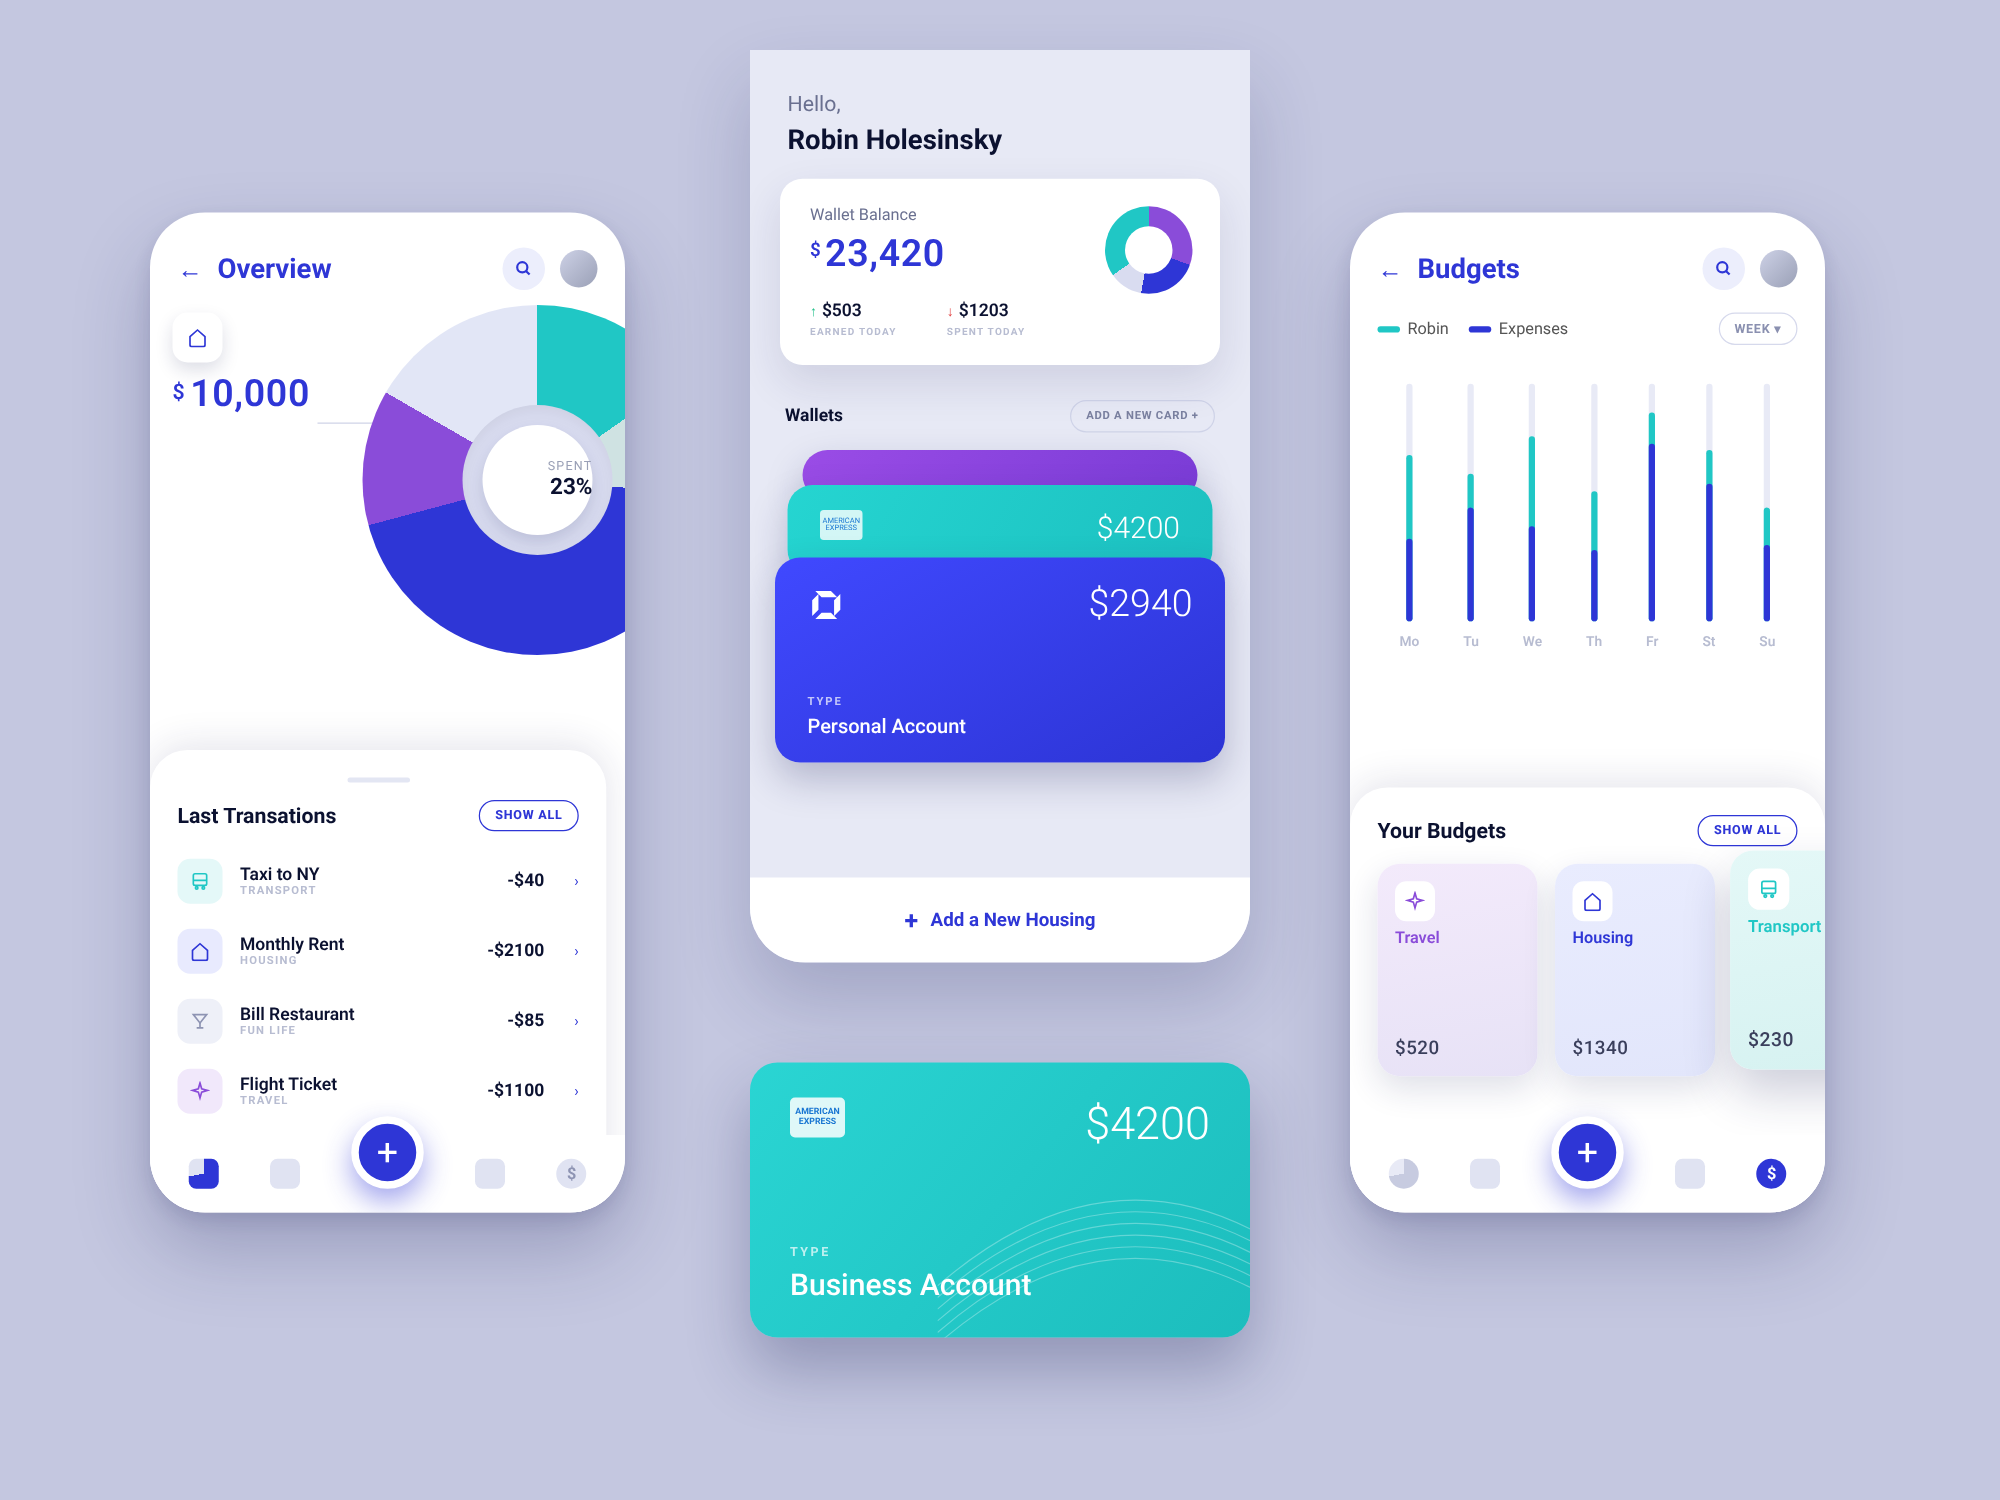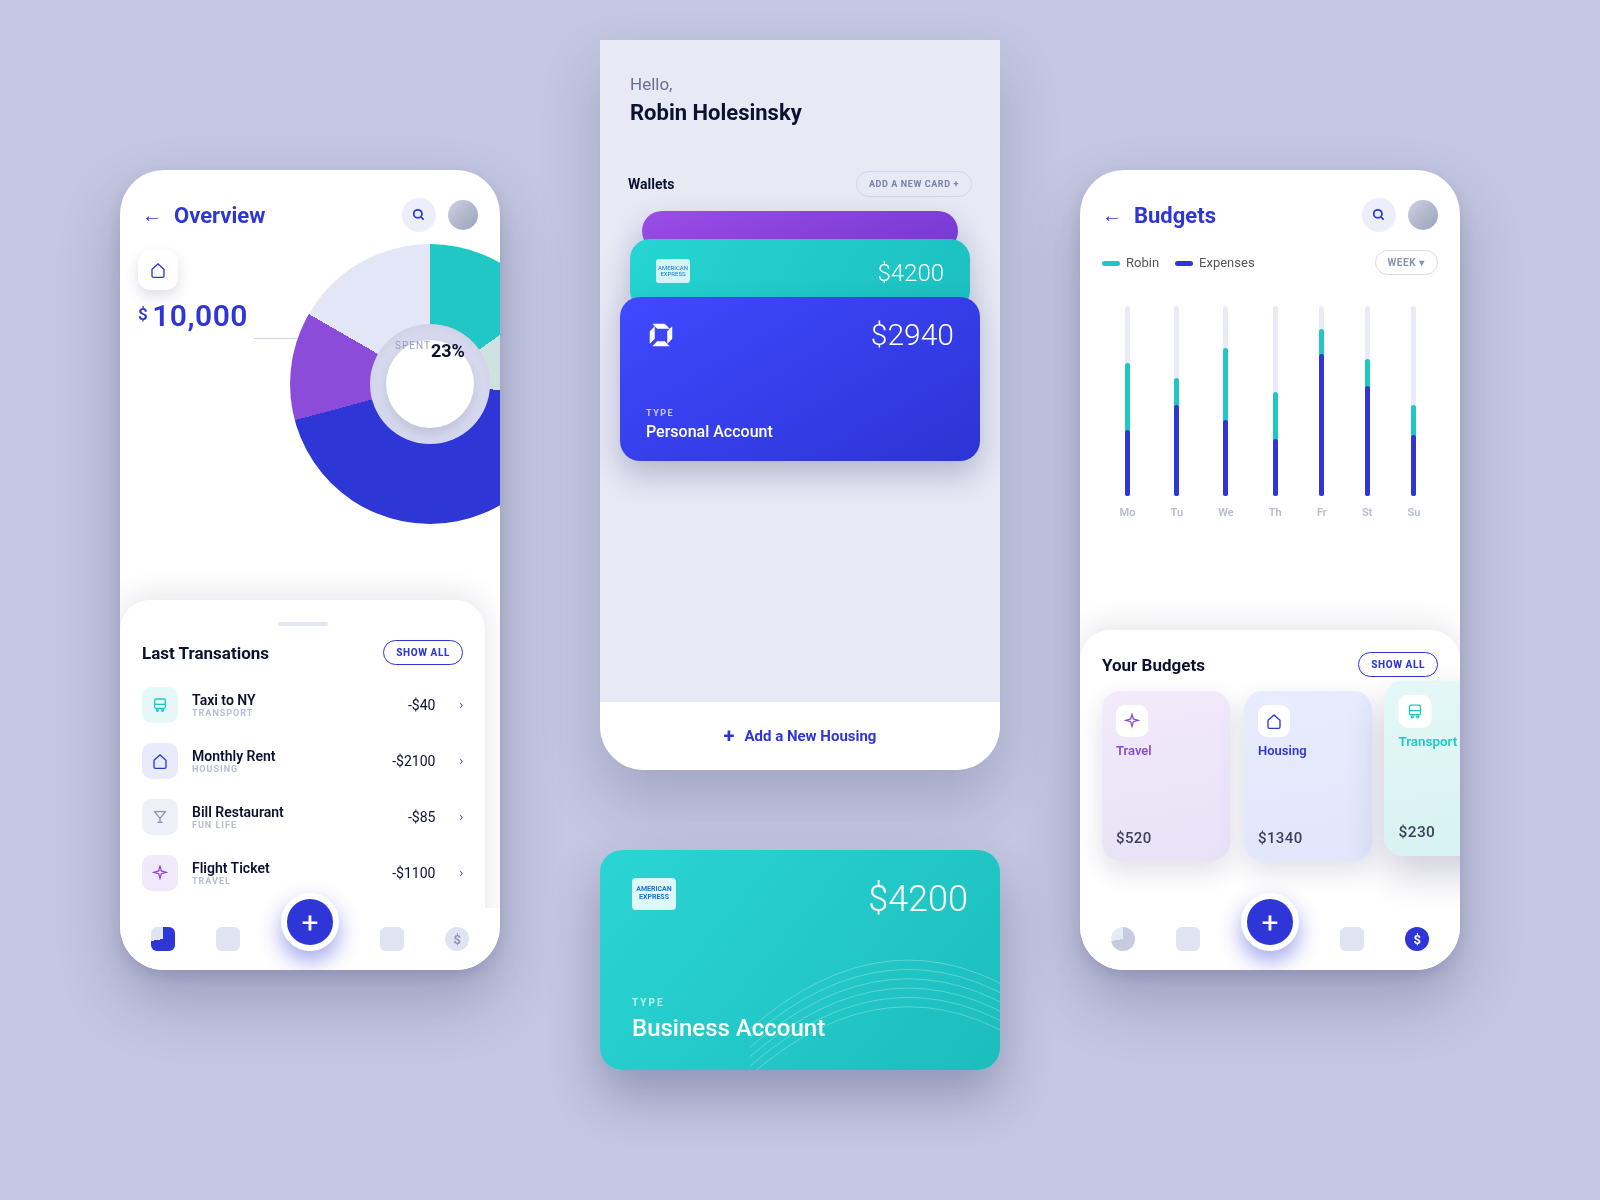--- a/index.html
+++ b/index.html
@@ -31,33 +31,33 @@
   #overview .period .more::after{content:" ▾";font-size:10px}
   #overview .chartwrap{position:relative;height:240px;margin:8px 18px 0;}
   #overview .home-badge{width:40px;height:40px;border-radius:12px;background:#fff;box-shadow:0 6px 14px rgba(30,35,90,.15);display:flex;align-items:center;justify-content:center;color:var(--blue);font-size:16px;margin-bottom:8px}
   #overview .big{color:var(--blue);font-weight:600;font-size:30px;letter-spacing:.5px}
   #overview .big .cur{font-size:17px;margin-right:4px;position:relative;top:-6px}
   #overview .leader{position:absolute;top:88px;left:116px;width:110px;border-top:1px solid #cfd3e8}
   #overview .donut{position:absolute;right:-88px;top:-6px;width:280px;height:280px;border-radius:50%;
     background:conic-gradient(var(--teal) 0 55deg,#cfe2e2 55deg 95deg,var(--blue) 95deg 255deg,var(--purple) 255deg 300deg,#e2e6f6 300deg 360deg);
     display:flex;align-items:center;justify-content:center;}
   #overview .donut .hole{width:120px;height:120px;border-radius:50%;background:#d9dcf0;display:flex;align-items:center;justify-content:center;box-shadow:inset 0 4px 12px rgba(0,0,0,.06)}
-  #overview .donut .hole .inner{width:88px;height:88px;border-radius:50%;background:#fff;box-shadow:0 6px 14px rgba(30,35,90,.15);display:flex;flex-direction:row;align-items:flex-start;justify-content:center;font-size:10px;color:var(--muted);letter-spacing:1px}
+  #overview .donut .hole .inner{width:88px;height:88px;border-radius:50%;background:#fff;box-shadow:0 6px 14px rgba(30,35,90,.15);display:flex;flex-direction:column;align-items:flex-end;justify-content:center;font-size:10px;color:var(--muted);letter-spacing:1px}
   #overview .donut .hole .inner b{font-size:18px;color:var(--ink);letter-spacing:0}
   #overview .sheet{position:absolute;left:0;right:15px;bottom:0;height:370px;background:#fff;border-radius:30px 30px 0 0;box-shadow:0 -4px 30px rgba(30,35,90,.12);padding:22px 22px 70px;}
   .sheet .handle{width:50px;height:4px;background:#e3e6f3;border-radius:3px;margin:0 auto 14px}
   .sheet-head{display:flex;align-items:center;justify-content:space-between;margin-bottom:12px}
   .sheet-head h3{margin:0;font-size:17px;color:var(--ink);font-weight:700}
   .pill{border:1.5px solid var(--blue);color:var(--blue);font-size:10px;font-weight:800;letter-spacing:.6px;padding:6px 12px;border-radius:16px;background:#fff}
   .txn{display:flex;align-items:center;gap:14px;padding:10px 0}
   .txn .ic{width:36px;height:36px;border-radius:10px;display:flex;align-items:center;justify-content:center;font-size:15px}
   .txn .meta{flex:1;display:flex;flex-direction:column}
   .txn .meta .t{font-size:14px;color:var(--ink);font-weight:600}
   .txn .meta .c{font-size:9px;color:var(--muted2);font-weight:700;letter-spacing:1px}
-  .txn .amt{font-size:14px;color:var(--ink);font-weight:400;margin-right:10px}
+  .txn .amt{font-size:14px;color:var(--ink);font-weight:700;margin-right:10px}
   .txn .chev{color:var(--blue);font-size:12px}
   .ic-teal{background:#e4f8f8;color:var(--teal)}
   .ic-blue{background:#e8eafe;color:var(--blue)}
   .ic-gray{background:#eef0f8;color:#8e94b3}
   .ic-purple{background:#f1e8fb;color:var(--purple)}
   .ic-orange{background:#fef2e6;color:#d98b1c}
   .navbar{position:absolute;left:0;right:0;bottom:0;height:62px;background:#fff;display:flex;align-items:center;justify-content:space-around;padding:0 10px}
   .navbar .nb{width:24px;height:24px;border-radius:6px;background:#e0e3f2}
   .navbar .nb.pie{background:conic-gradient(var(--blue) 0 260deg,#e0e3f2 0)}
   .navbar .nb.dollar{border-radius:50%;background:#e0e3f2;display:flex;align-items:center;justify-content:center;color:#8e94b3;font-weight:700;font-size:13px}
@@ -252,20 +252,35 @@
     <div class="fab">+</div>
     <div class="nb"></div>
     <div class="nb dollar">$</div>
   </div>
 </div>
 
 <div id="mid">
   <div class="hello">Hello,</div>
   <div class="name">Robin Holesinsky</div>
 
+  <div class="balance">
+    <div class="lbl">Wallet Balance</div>
+    <div class="val"><span class="cur">$</span><span>23,420</span></div>
+    <div class="minidonut"></div>
+    <div class="row">
+      <div class="kpi">
+        <div class="n up">$503</div>
+        <div class="l">EARNED TODAY</div>
+      </div>
+      <div class="kpi">
+        <div class="n dn">$1203</div>
+        <div class="l">SPENT TODAY</div>
+      </div>
+    </div>
+  </div>
 
   <div class="wallets-head">
     <h3>Wallets</h3>
     <span class="addcard">ADD A NEW CARD   +</span>
   </div>
 
   <div class="stack">
     <div class="wcard wc0"></div>
     <div class="wcard wc1">
       <div class="amex">AMERICAN EXPRESS</div>

